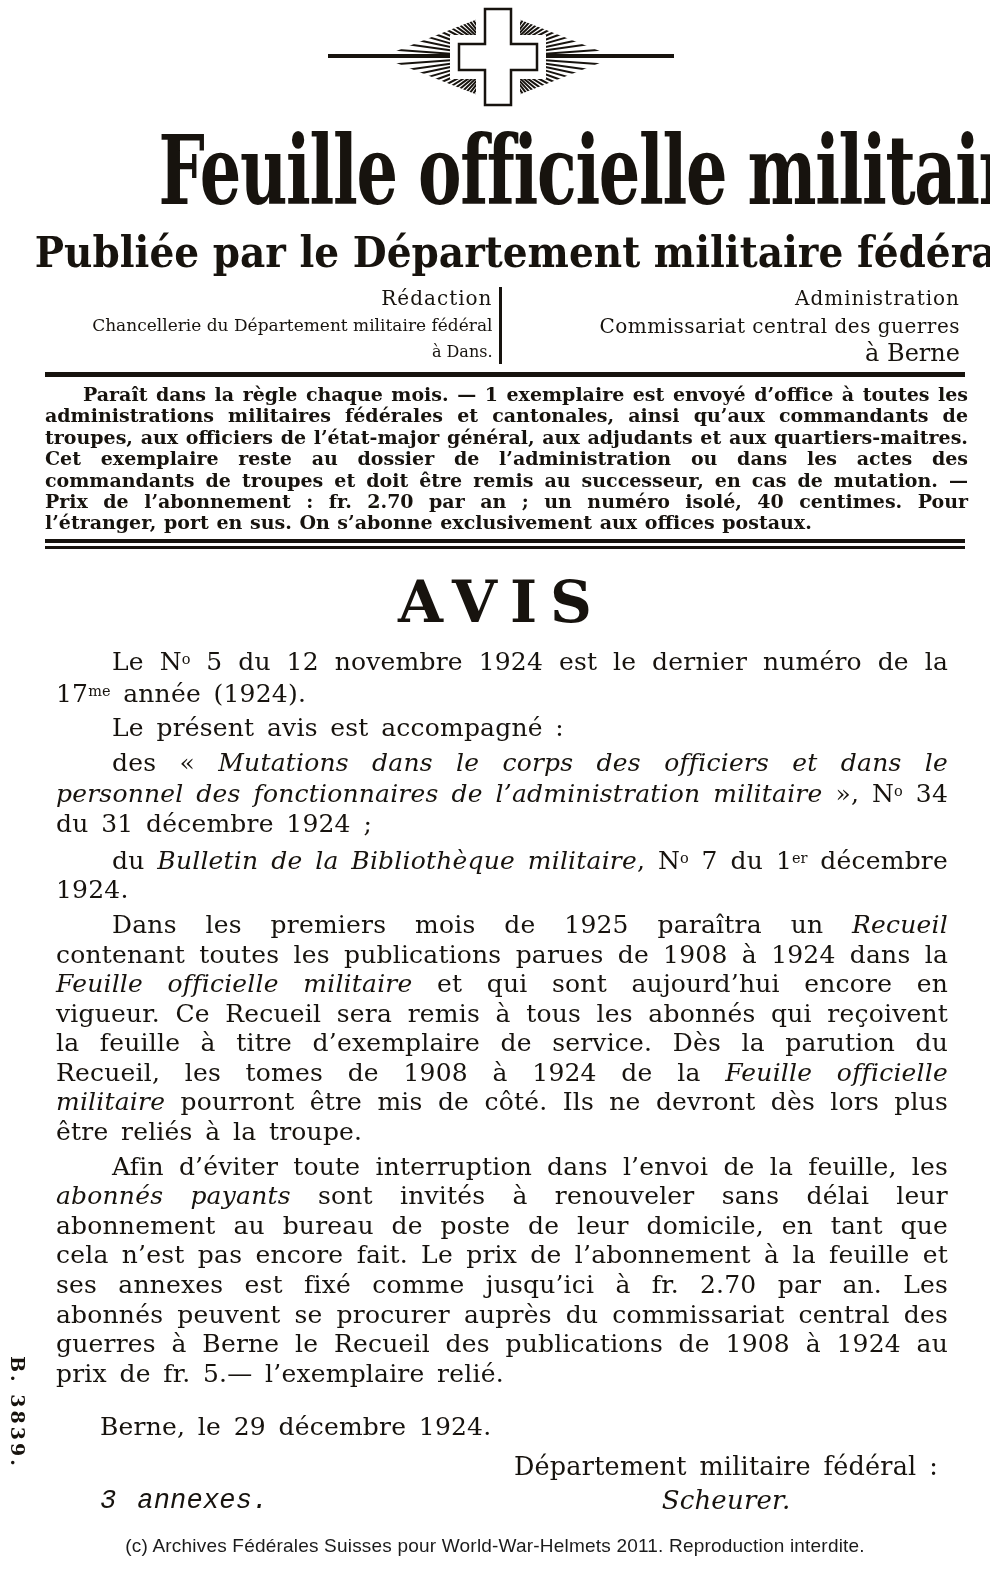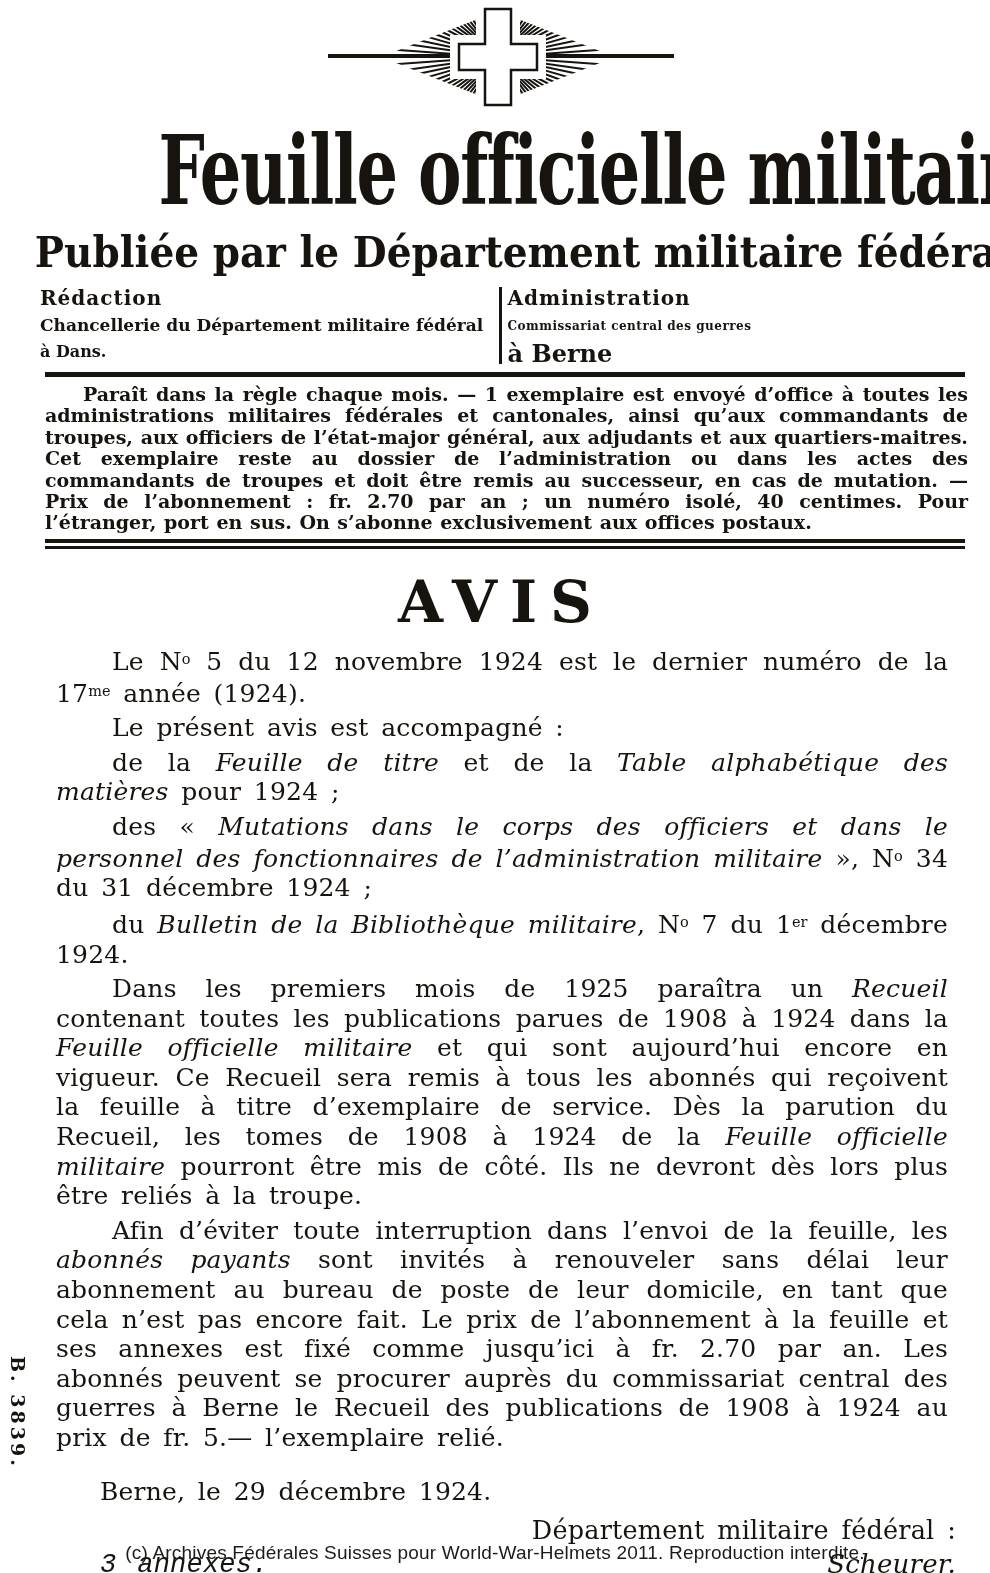--- a/index.html
+++ b/index.html
@@ -16,25 +16,25 @@
     margin:6px 0 0; padding:0; line-height:112px; font-size:96px; font-weight:bold;
     white-space:nowrap; text-align:center; letter-spacing:-2px;
     transform:scaleX(0.68); transform-origin:50% 50%;
   }
   .subtitle {
     margin:0; line-height:52px; font-size:42px; font-weight:bold;
     white-space:nowrap; text-align:center;
     transform:scaleX(0.93); transform-origin:50% 50%;
   }
   .mh-cols { display:flex; align-items:stretch; margin:6px 30px 0 40px; }
-  .mh-col { flex:1; text-align:left; font-weight:bold; }
+  .mh-col { flex:1; text-align:right; font-weight:normal; }
   .mh-col .h  { font-size:20px; line-height:27px; letter-spacing:1px; }
   .col-left  .l1 { font-size:17px; line-height:27px; }
   .col-left  .l2 { font-size:16px; line-height:25px; }
-  .col-right .l1 { font-size:12px; line-height:29px; letter-spacing:0.5px; }
+  .col-right .l1 { font-size:20px; line-height:29px; letter-spacing:0.5px; }
   .col-right .l2 { font-size:24px; line-height:25px; }
   .mh-divider { width:3px; background:#17130e; margin:2px 6px; }
   .rule-top { height:5px; background:#17130e; margin:6px 25px 0 45px; }
   .notice {
     margin:7px 22px 0 45px; font-weight:bold; font-size:19px; line-height:21.4px;
     text-align:justify; text-indent:38px; word-spacing:1px;
   }
   .double-rule { margin:5px 25px 0 45px; }
   .double-rule .r1 { height:4px; background:#17130e; }
   .double-rule .r2 { height:3px; background:#17130e; margin-top:3px; }
@@ -46,30 +46,30 @@
   .body {
     margin:16px 30px 0 44px; font-size:25px; line-height:29.6px;
     text-align:justify; word-spacing:4.5px; letter-spacing:0.2px;
   }
   .body p { margin:0 12px 5px; text-indent:56px; }
   .it  { font-style:italic; }
   .sup { font-size:0.58em; vertical-align:0.42em; letter-spacing:0; }
   .dateline { margin:24px 0 0; text-indent:56px; text-align:left; }
   .closing { display:flex; justify-content:space-between; align-items:flex-end; margin:8px 0 0; }
   .annexes { margin-left:56px; font-style:italic; font-size:27px; line-height:34px;font-family:Liberation Mono, monospace; }
-  .signature { width:460px; text-align:right; margin-right:4px; }
+  .signature { width:460px; text-align:center; margin-right:4px; }
   .sig-org  { font-size:25.5px; line-height:33px; }
   .sig-name { font-style:italic; font-size:26px; line-height:35px; }
   
   .side-mark {
     position:absolute; left:7px; top:1356px; writing-mode:vertical-rl;
     font-size:19px; font-weight:bold; letter-spacing:3px;
   }
   .footer {
-    position:absolute; left:0; right:0; bottom:9px; text-align:center;
+    position:absolute; left:0; right:0; bottom:16px; text-align:center;
     font-family:"Liberation Sans","DejaVu Sans",sans-serif;
     font-size:19px; color:#1b1b1b; letter-spacing:0.2px;
   }
 </style>
 </head>
 <body>
 
 <div class="page">
 
   <div class="ornament">
@@ -203,21 +203,20 @@
     <div class="r2"></div>
   </div>
 
   <h2 class="avis-heading">AVIS</h2>
 
   <div class="body">
     <p><span>Le N</span><span class="sup">o</span><span> 5 du 12 novembre 1924 est le dernier numéro de la 17</span><span class="sup">me</span><span> année (1924).</span></p>
 
     <p>Le présent avis est accompagné :</p>
 
-    <p><span>de la </span><span class="it">Feuille de titre</span><span> et de la </span><span class="it">Table alphabétique des matières</span><span> pour 1924 ;</span></p>
 
     <p><span>des « </span><span class="it">Mutations dans le corps des officiers et dans le personnel des fonctionnaires de l’administration militaire</span><span> », N</span><span class="sup">o</span><span> 34 du 31 décembre 1924 ;</span></p>
 
     <p><span>du </span><span class="it">Bulletin de la Bibliothèque militaire</span><span>, N</span><span class="sup">o</span><span> 7 du 1</span><span class="sup">er</span><span> décembre 1924.</span></p>
 
     <p><span>Dans les premiers mois de 1925 paraîtra un </span><span class="it">Recueil</span><span> contenant toutes les publications parues de 1908 à 1924 dans la </span><span class="it">Feuille officielle militaire</span><span> et qui sont aujourd’hui encore en vigueur. Ce Recueil sera remis à tous les abonnés qui reçoivent la feuille à titre d’exemplaire de service. Dès la parution du Recueil, les tomes de 1908 à 1924 de la </span><span class="it">Feuille officielle militaire</span><span> pourront être mis de côté. Ils ne devront dès lors plus être reliés à la troupe.</span></p>
 
     <p><span>Afin d’éviter toute interruption dans l’envoi de la feuille, les </span><span class="it">abonnés payants</span><span> sont invités à renouveler sans délai leur abonnement au bureau de poste de leur domicile, en tant que cela n’est pas encore fait. Le prix de l’abonnement à la feuille et ses annexes est fixé comme jusqu’ici à fr. 2.70 par an. Les abonnés peuvent se procurer auprès du commissariat central des guerres à Berne le Recueil des publications de 1908 à 1924 au prix de fr. 5.— l’exemplaire relié.</span></p>
 
     <div class="dateline">Berne, le 29 décembre 1924.</div>

